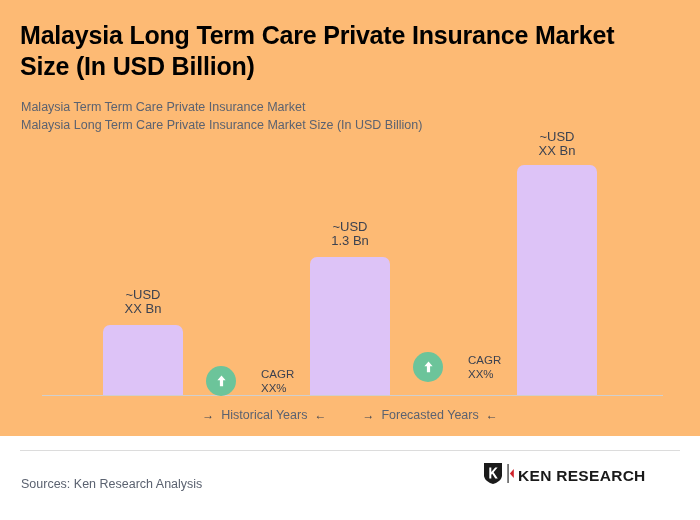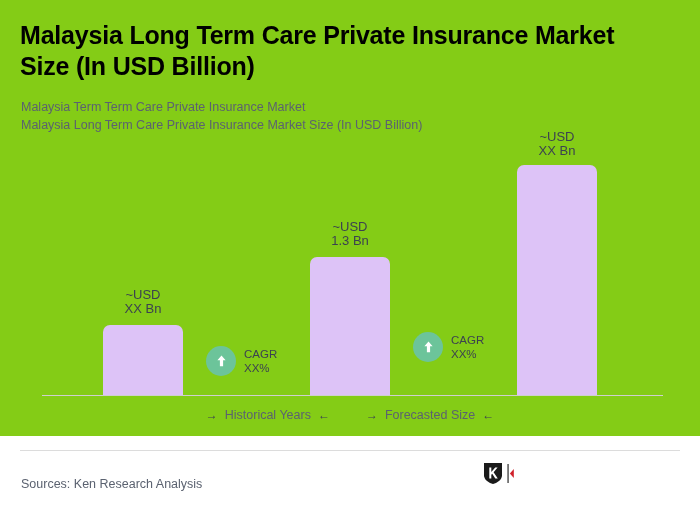--- a/index.html
+++ b/index.html
@@ -14,21 +14,21 @@
     color: #3c4250;
     overflow: hidden;
     position: relative;
   }
 
   .page {
     position: absolute;
     inset: 0;
     width: 700px;
     height: 436px;
-    background: #84cc16;
+    background: #fdba74;
   }
 
   
   .title {
     position: absolute;
     left: 20px;
     top: 20px;
     width: 650px;
     font-size: 25px;
     line-height: 31px;
@@ -87,21 +87,22 @@
   }
   .bar-label-1 { left: 103px; width: 80px; top: 178px; }
   .bar-label-2 { left: 310px; width: 80px; top: 110px; }
   .bar-label-3 { left: 517px; width: 80px; top: 20px; }
 
   
   .cagr {
     position: absolute;
     display: flex;
     align-items: center;
-    gap: 8px;
+    gap: 25px;
+    margin-top: 20px;
   }
   .cagr-1 { left: 206px; top: 236px; }
   .cagr-2 { left: 413px; top: 222px; }
 
   .cagr-circle {
     width: 30px;
     height: 30px;
     border-radius: 50%;
     background: #6cc49a;
     display: flex;
@@ -225,36 +226,37 @@
   </div>
 
   <div class="years">
     <div class="year-group">
       <span class="year-arrow">→</span>
       <span>Historical Years</span>
       <span class="year-arrow">←</span>
     </div>
     <div class="year-group">
       <span class="year-arrow">→</span>
-      <span>Forecasted Size</span>
+      <span>Forecasted Years</span>
       <span class="year-arrow">←</span>
     </div>
   </div>
 
   <div class="footer-rule"></div>
   <div class="sources">Sources: Ken Research Analysis</div>
 
   <div class="logo">
     <span class="logo-mark">
       <svg width="20" height="23" viewBox="0 0 20 23" aria-hidden="true">
         <path d="M1 1 H19 V13.5 C19 18 13.8 21 10 22 C6.2 21 1 18 1 13.5 Z" fill="#1a1a1a"></path>
         <path d="M6.3 5.6 H8.3 V10.0 L12.2 5.6 H14.6 L10.6 10.3 L14.8 16.4 H12.3 L9.2 11.8 L8.3 12.8 V16.4 H6.3 Z" fill="#ffffff"></path>
       </svg>
     </span>
     <span class="logo-mark">
       <svg width="7" height="19" viewBox="0 0 7 19" aria-hidden="true">
         <rect x="0.5" y="0" width="1.1" height="19" fill="#1a1a1a"></rect>
         <path d="M6.8 5 L6.8 14 L2.9 9.5 Z" fill="#d0212a"></path>
       </svg>
     </span>
+    <span class="logo-text">KEN RESEARCH</span>
   </div>
 
 </div>
 
 </body></html>

